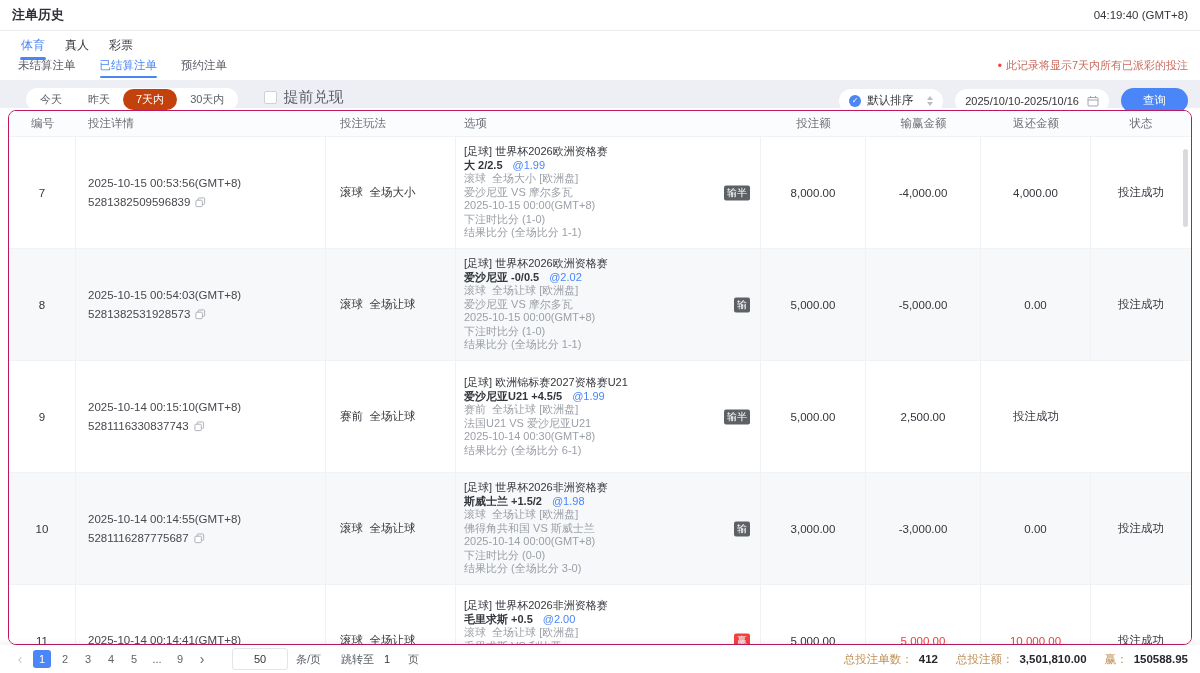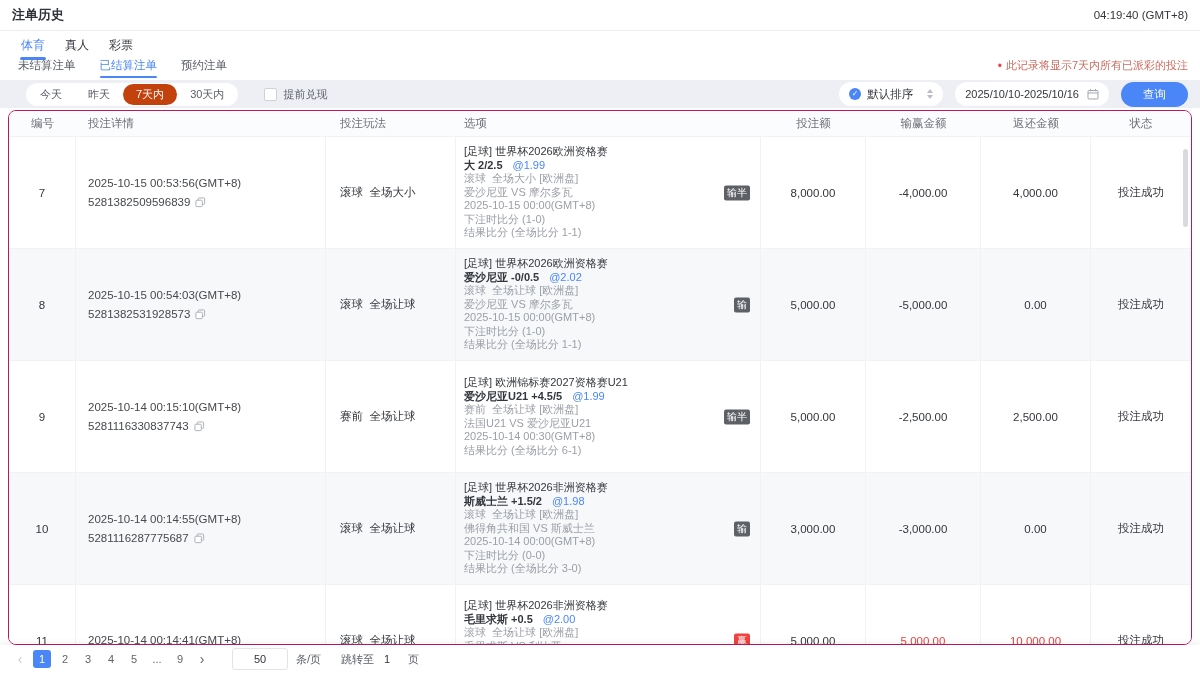--- a/index.html
+++ b/index.html
@@ -20,27 +20,27 @@
 
   
   .tabs-sub{height:22px;flex:0 0 22px;display:flex;align-items:flex-start;gap:20px;padding:0 12px 0 16px}
   .tab-sub{position:relative;font-size:11.5px;color:#5a5e66;padding:0 2px 7px;cursor:pointer}
   .tab-sub.active{color:#4a86f7}
   .tab-sub.active::after{content:"";position:absolute;left:2px;right:2px;bottom:2px;height:2px;border-radius:1px;background:#4a86f7}
   .note{margin-left:auto;font-size:11px;color:#c96b5e;display:flex;align-items:center;gap:4px}
   .note .bullet{color:#f0413e;font-size:12px}
 
   
-  .filterbar{height:28px;flex:0 0 28px;background:#edeff4;display:flex;align-items:center;padding:8px 12px}
+  .filterbar{height:28px;flex:0 0 28px;background:#edeff4;display:flex;align-items:flex-start;padding:8px 12px}
   .seg{display:flex;align-items:center;background:#fff;border-radius:13px;padding:1px;margin-left:14px}
   .seg-btn{padding:3px 13px;font-size:11px;color:#5a5e66;border-radius:12px;background:transparent;border:none;cursor:pointer;font-family:inherit}
   .seg-btn.active{background:#c2410c;color:#fff}
   .cb-wrap{display:flex;align-items:center;gap:6px;margin-left:26px;cursor:pointer}
   .cb{width:13px;height:13px;border:1px solid #cdd1d9;border-radius:2px;background:#fff}
-  .cb-label{font-size:11px;color:#5a5e66}
+  .cb-label{font-size:15px;color:#5a5e66}
   .filter-right{margin-left:auto;display:flex;align-items:center;gap:12px}
   .sort-pill{height:24px;display:flex;align-items:center;gap:6px;background:#fff;border-radius:12px;padding:0 10px;cursor:pointer}
   .check-dot{width:12px;height:12px;border-radius:50%;background:#4a86f7;color:#fff;font-size:8px;line-height:12px;display:flex;align-items:center;justify-content:center}
   .sort-label{font-size:11.5px;color:#33363c}
   .sort-carets{display:flex;flex-direction:column;margin-left:8px}
   .caret-up{width:0;height:0;border-left:3.5px solid transparent;border-right:3.5px solid transparent;border-bottom:4px solid #b9bdc6;margin-bottom:2px}
   .caret-down{width:0;height:0;border-left:3.5px solid transparent;border-right:3.5px solid transparent;border-top:4px solid #b9bdc6}
   .date-pill{height:24px;display:flex;align-items:center;gap:8px;background:#fff;border-radius:12px;padding:0 10px;font-size:11px;color:#33363c;cursor:pointer}
   .search-btn{height:25px;padding:0 22px;border:none;border-radius:13px;background:#4a86f7;color:#fff;font-size:11.5px;cursor:pointer;font-family:inherit}
 
@@ -244,21 +244,20 @@
             <div class="o-pick"><span>爱沙尼亚U21 +4.5/5</span><span class="o-odds">@1.99</span></div>
             <div>
                 <div class="o-line">赛前  全场让球 [欧洲盘]</div>
                 <div class="o-line">法国U21 VS 爱沙尼亚U21</div>
                 <div class="o-line">2025-10-14 00:30(GMT+8)</div>
                 <div class="o-line">结果比分 (全场比分 6-1)</div>
               </div>
             <span class="badge" data-type="lose">输半</span>
           </div>
           <div class="cell c-money">5,000.00</div>
-          <div class="cell c-money" data-red="false">-2,500.00</div>
           <div class="cell c-money" data-red="false">2,500.00</div>
           <div class="cell c-status">投注成功</div>
         </div>
 
         <div class="grid trow">
           <div class="cell c-id">10</div>
           <div class="cell c-detail">
             <div>2025-10-14 00:14:55(GMT+8)</div>
             <div class="d-no">
               <span>5281116287775687</span>
@@ -324,15 +323,23 @@
       <span class="pg">...</span>
       <span class="pg">9</span>
       <span class="pg-arrow">›</span>
     </div>
     <input class="size-input" value="50" style="">
     <span class="ft-label">条/页</span>
     <span class="ft-label jump-label">跳转至</span>
     <input class="jump-input" value="1" style="">
     <span class="ft-label">页</span>
 
+    <div class="totals">
+      <span class="t-label">总投注单数：</span>
+      <span class="t-value">412</span>
+      <span class="t-label">总投注额：</span>
+      <span class="t-value">3,501,810.00</span>
+      <span class="t-label">赢：</span>
+      <span class="t-value last">150588.95</span>
+    </div>
   </div>
 
 </div>
 
 </body></html>

